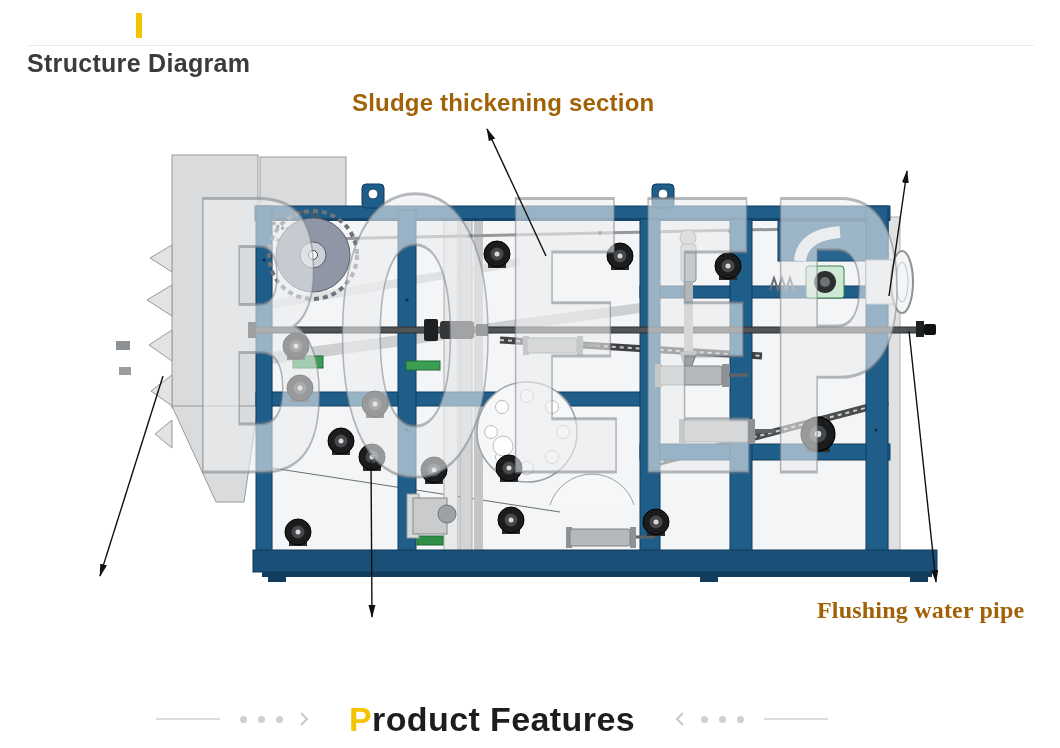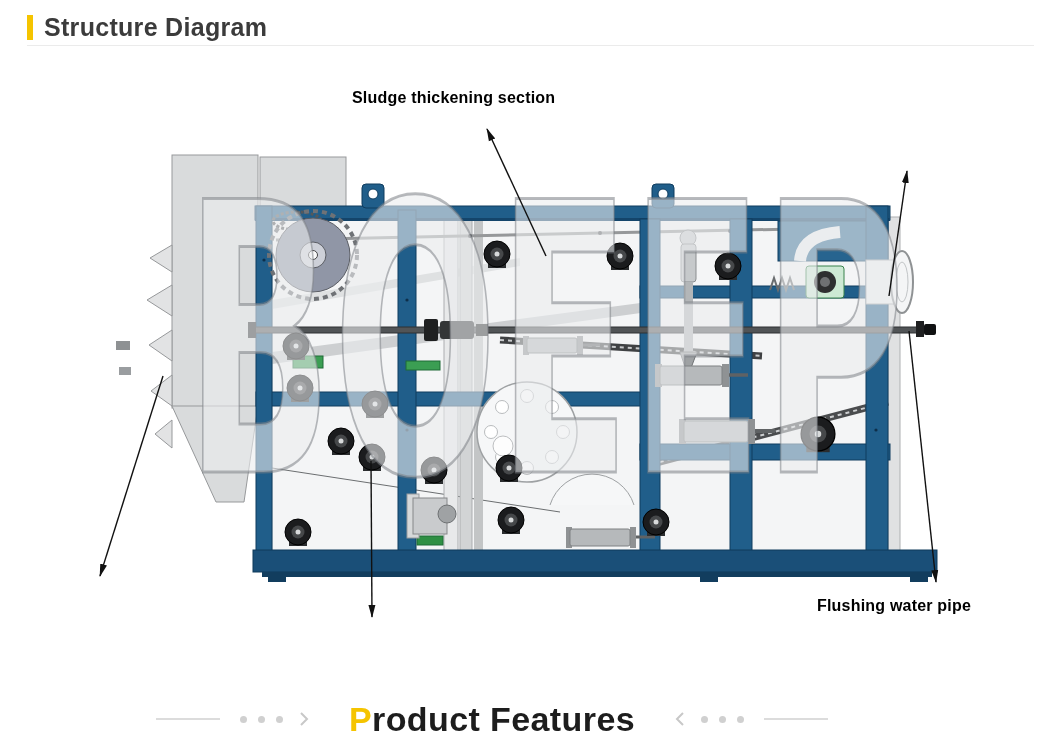--- a/index.html
+++ b/index.html
@@ -1,32 +1,32 @@
 <!DOCTYPE html>
 <html><head>
 <meta charset="utf-8">
 <style>
   html,body{margin:0;padding:0;background:#fff;}
   .canvas{position:relative;width:1060px;height:748px;background:#ffffff;
           font-family:"Liberation Sans",sans-serif;overflow:hidden;}
 
   
-  .header-row{position:absolute;left:27px;top:13px;display:flex;align-items:center;gap:11px;}
+  .header-row{position:absolute;left:27px;top:13px;display:flex;align-items:center;gap:11px;flex-direction:column;}
   .accent-bar{width:6px;height:25px;background:#F5C400;}
   .page-title{font-size:25px;font-weight:700;color:#3B3B3B;letter-spacing:.3px;margin:0;}
   .title-underline{position:absolute;left:27px;top:45px;width:1007px;height:1px;background:#EBEBEB;}
 
   
-  .diagram-label{position:absolute;font-size:16px;font-weight:600;color:#000000;
+  .diagram-label{position:absolute;font-size:24px;font-weight:600;color:#a16207;
                  letter-spacing:.2px;white-space:nowrap;}
   #label-thickening{left:352px;top:89px;}
   #label-inlet{left:798px;top:138px;}
   #label-cake-outlet{left:35px;top:584px;}
   #label-dewatering{left:237px;top:628px;}
-  #label-flushing{left:817px;top:597px;}
+  #label-flushing{left:817px;top:597px;font-family:Liberation Serif, serif;}
 
   
   .machine-svg{position:absolute;left:0;top:0;width:1060px;height:748px;}
   .wm{font-family:"DejaVu Sans",sans-serif;font-weight:700;
       fill:rgba(235,237,239,0.60);stroke:rgba(125,130,135,0.55);stroke-width:3px;}
 
   
   .footer{position:absolute;left:0;top:698px;width:984px;display:flex;
           align-items:center;justify-content:center;text-align:right;}
   .footer-heading{font-size:34px;font-weight:700;color:#1D1D1D;letter-spacing:.4px;line-height:42px;}

